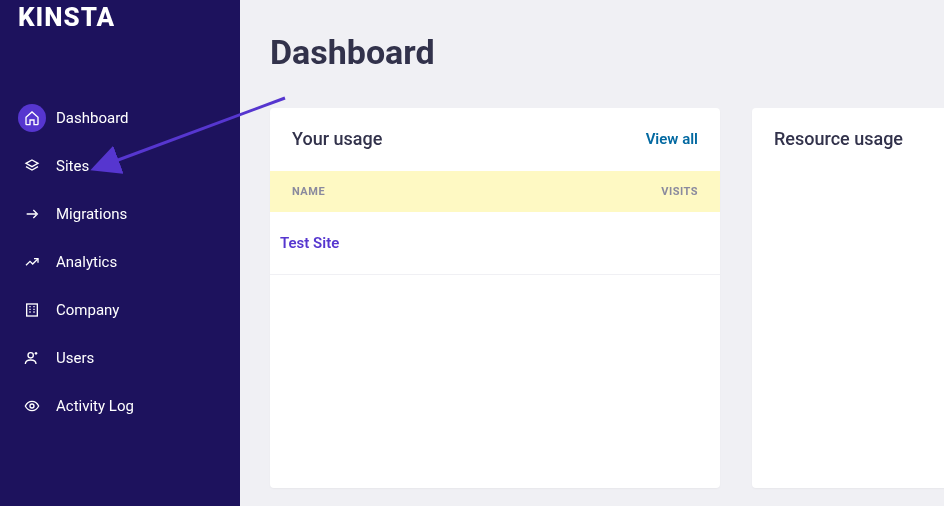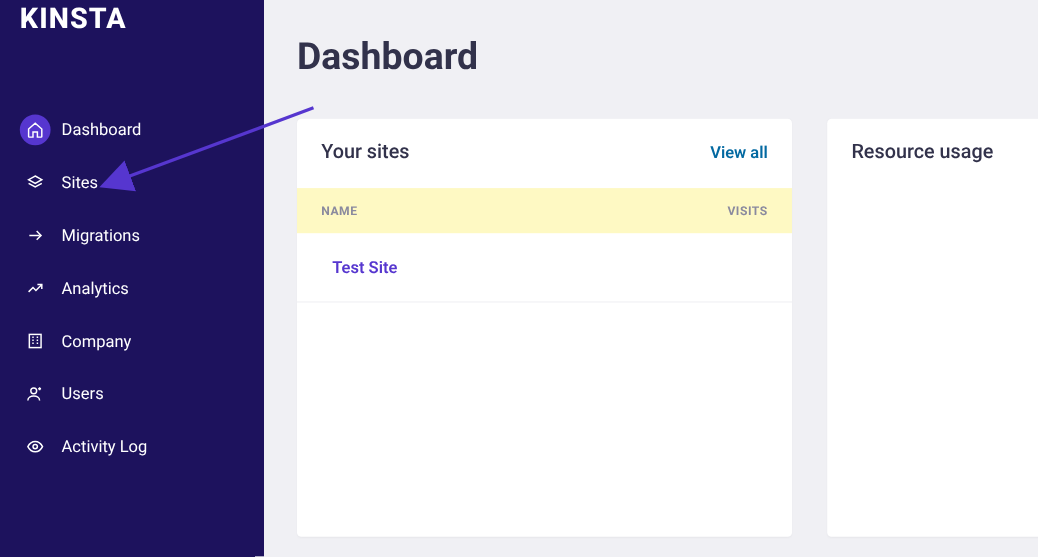--- a/index.html
+++ b/index.html
@@ -23,21 +23,21 @@
   .cards { display: flex; gap: 32px; }
   .card { background: #fff; border-radius: 4px; box-shadow: 0 1px 2px rgba(0,0,0,0.04); }
   .card.sites { width: 450px; height: 380px; }
   .card.resource { width: 260px; height: 380px; overflow: hidden; position: relative; }
 
   .card-head { display:flex; align-items:center; justify-content:space-between; padding: 20px 22px 22px 22px; }
   .card-title { font-size: 18px; color: #32324b; font-weight: 500; }
   .view-all { color: #0369a1; font-weight: 600; font-size: 15px; cursor: pointer; }
 
   .table-head { display:flex; justify-content:space-between; background:#fef9c3; padding: 14px 22px; font-size: 11px; letter-spacing: 0.5px; color: #8a8a9e; font-weight: 700; }
-  .table-row { display:flex; justify-content:space-between; padding: 22px 32px; border-bottom: 1px solid #f0f0f4; }
+  .table-row { display:flex; justify-content:space-between; padding: 22px 10px; border-bottom: 1px solid #f0f0f4; }
   .site-link { color: #5636cf; font-weight: 600; cursor: pointer; font-size: 15px; }
 
   
   .arrow { position:absolute; left:50px; top:88px; pointer-events:none; }
 </style>
 </head>
 <body>
 
 <aside class="sidebar">
   <div class="logo">KINSTA</div>
@@ -123,21 +123,21 @@
   </nav>
 </aside>
 
 <main class="main">
   <h1 class="page-title">Dashboard</h1>
 
   <div class="cards">
 
     <section class="card sites">
       <div class="card-head">
-        <div class="card-title">Your sites</div>
+        <div class="card-title">Your usage</div>
         <a class="view-all">View all</a>
       </div>
       <div class="table-head">
         <span>NAME</span>
         <span>VISITS</span>
       </div>
       <div class="table-row">
         <a class="site-link">Test Site</a>
         <span></span>
       </div>

